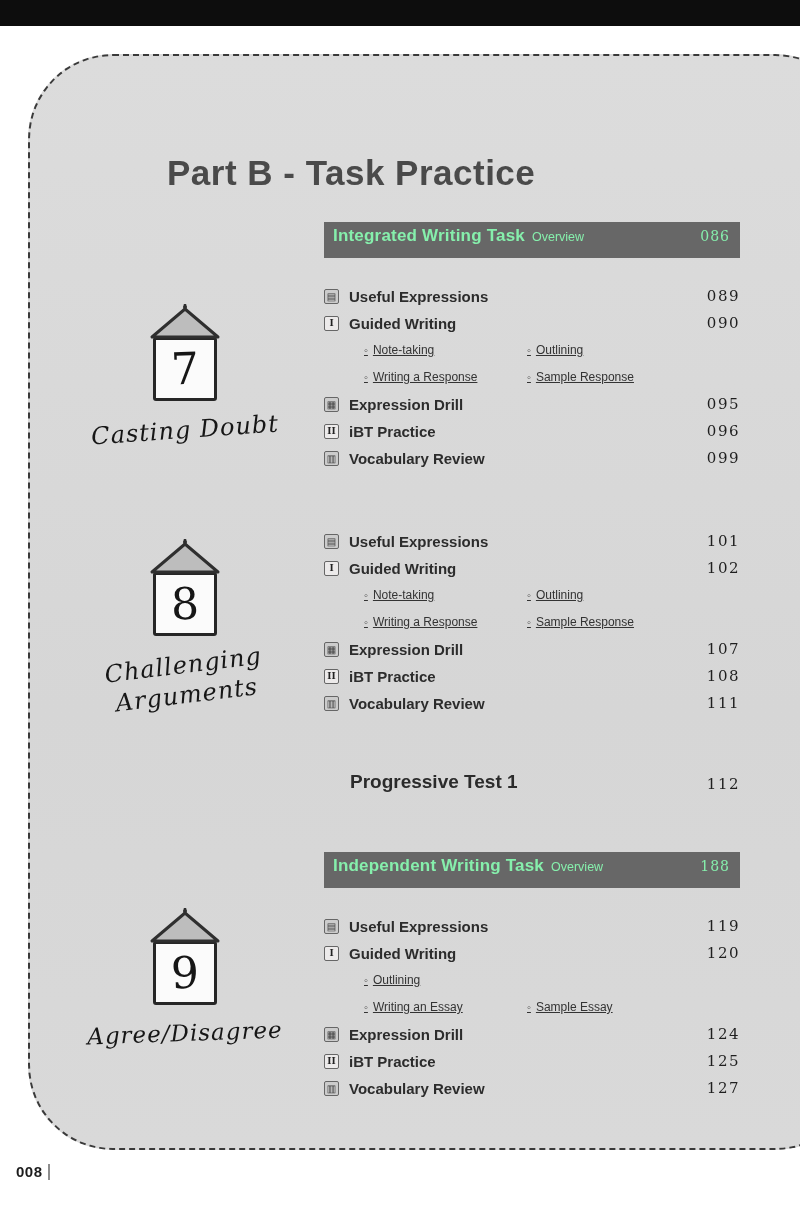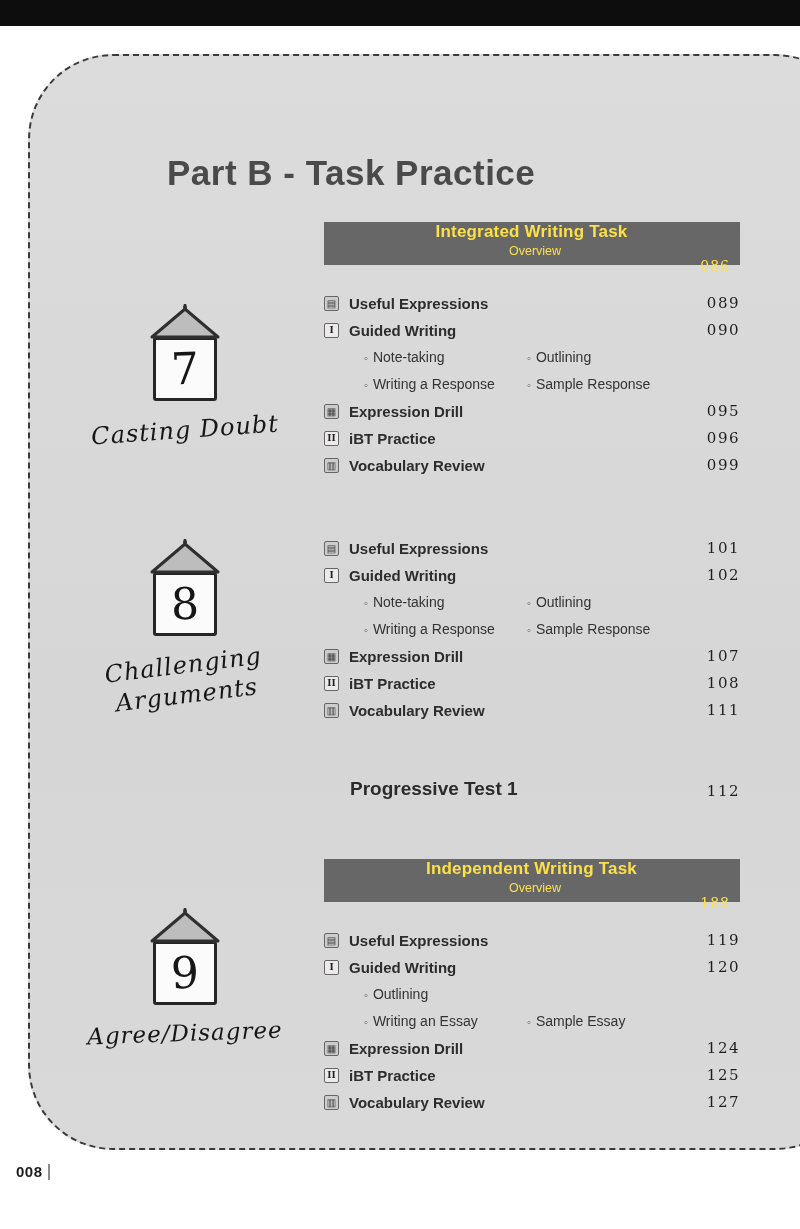--- a/index.html
+++ b/index.html
@@ -44,23 +44,22 @@
     font-size:24px;color:#161616;line-height:1.25;letter-spacing:1px;
   }
   .chapter-7 .sign-name{transform:rotate(-4deg);}
   .chapter-8 .sign-name{transform:rotate(-7deg);}
   .chapter-9 .sign-name{transform:rotate(-2deg);font-size:23px;}
 
   
   .toc{position:absolute;left:294px;top:166px;width:416px;}
   .toc-header{
     display:flex;align-items:center;height:28px;
-    background:#676767;color:#fde047;padding:0 10px 15px 9px;
+    background:#676767;color:#86efac;padding:0 10px 8px 9px;
     margin-bottom:25px;
-    flex-direction:column;
   }
   .toc-header.second{margin-top:59px;align-items:center;}
   .hdr-title{font-size:17px;font-weight:bold;letter-spacing:.2px;}
   .hdr-suffix{font-size:12.5px;font-weight:normal;margin-left:7px;padding-top:2px;}
   .hdr-page{
     margin-left:auto;font-family:"DejaVu Serif", serif;font-size:14px;
     font-variant-numeric:oldstyle-nums;font-feature-settings:"onum" 1;letter-spacing:1px;
   }
   .toc-block{margin:0;}
   .toc-block + .toc-block{margin-top:56px;}
@@ -73,21 +72,21 @@
   .icon.roman{
     background:#eceaea;font-family:"DejaVu Serif", serif;font-weight:bold;
     font-size:9px;color:#222;
   }
   .label{margin-left:10px;font-size:15px;font-weight:bold;color:#2c2c2c;}
   .pg{
     margin-left:auto;font-family:"DejaVu Serif", serif;font-size:15px;color:#1f1f1f;
     font-variant-numeric:oldstyle-nums;font-feature-settings:"onum" 1;letter-spacing:1.5px;
   }
   .toc-sub{display:flex;align-items:center;height:27px;line-height:27px;padding-left:40px;}
-  .sub{font-size:14px;color:#333;font-weight:normal;}
+  .sub{font-size:12px;color:#333;font-weight:normal;text-decoration:underline;}
   .sub::before{content:"◦";margin-right:5px;color:#4a4a4a;font-size:11px;}
   .sub:first-child{width:163px;flex:0 0 163px;}
   .progressive{display:flex;align-items:flex-end;margin-top:46px;padding-left:26px;height:30px;}
   .prog-label{font-size:19px;font-weight:bold;color:#2b2b2b;}
 
   
   .folio{position:absolute;left:16px;top:1163px;display:flex;align-items:center;text-align:center;}
   .folio-num{font-size:15px;font-weight:bold;color:#1c1c1c;letter-spacing:.5px;}
   .folio-tick{display:inline-block;width:0;height:16px;border-left:2px solid #8d8d8d;margin-left:5px;}
 </style>

